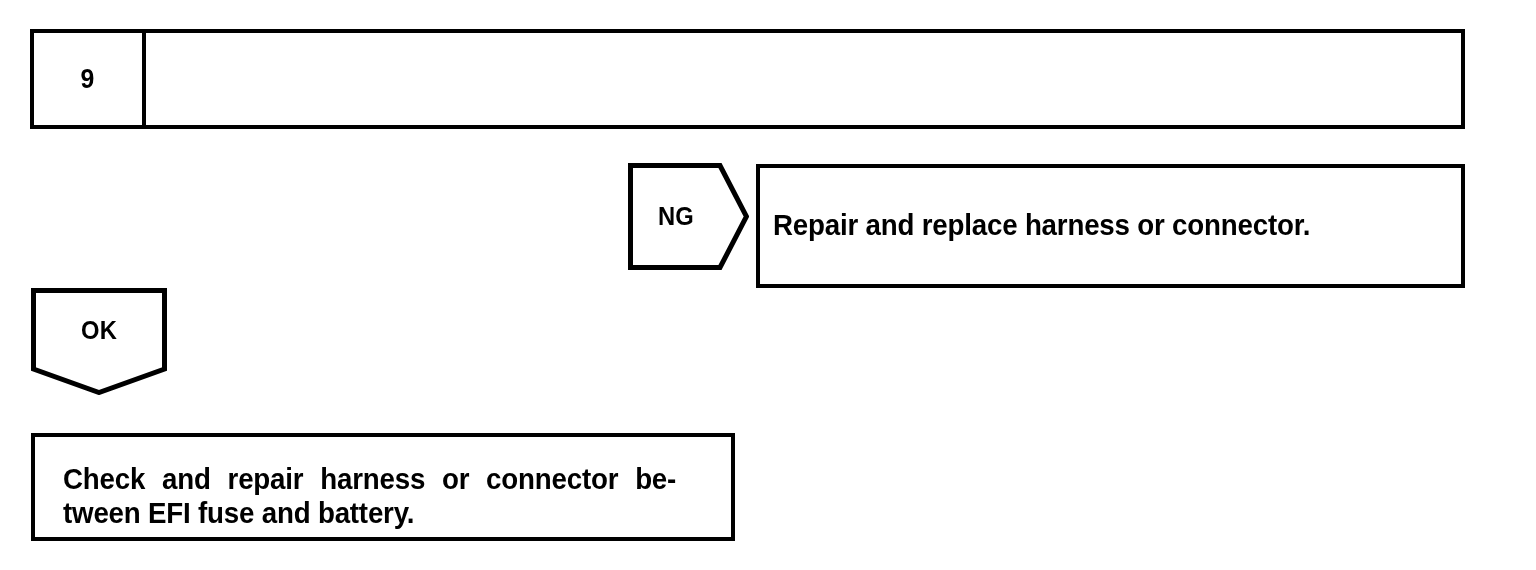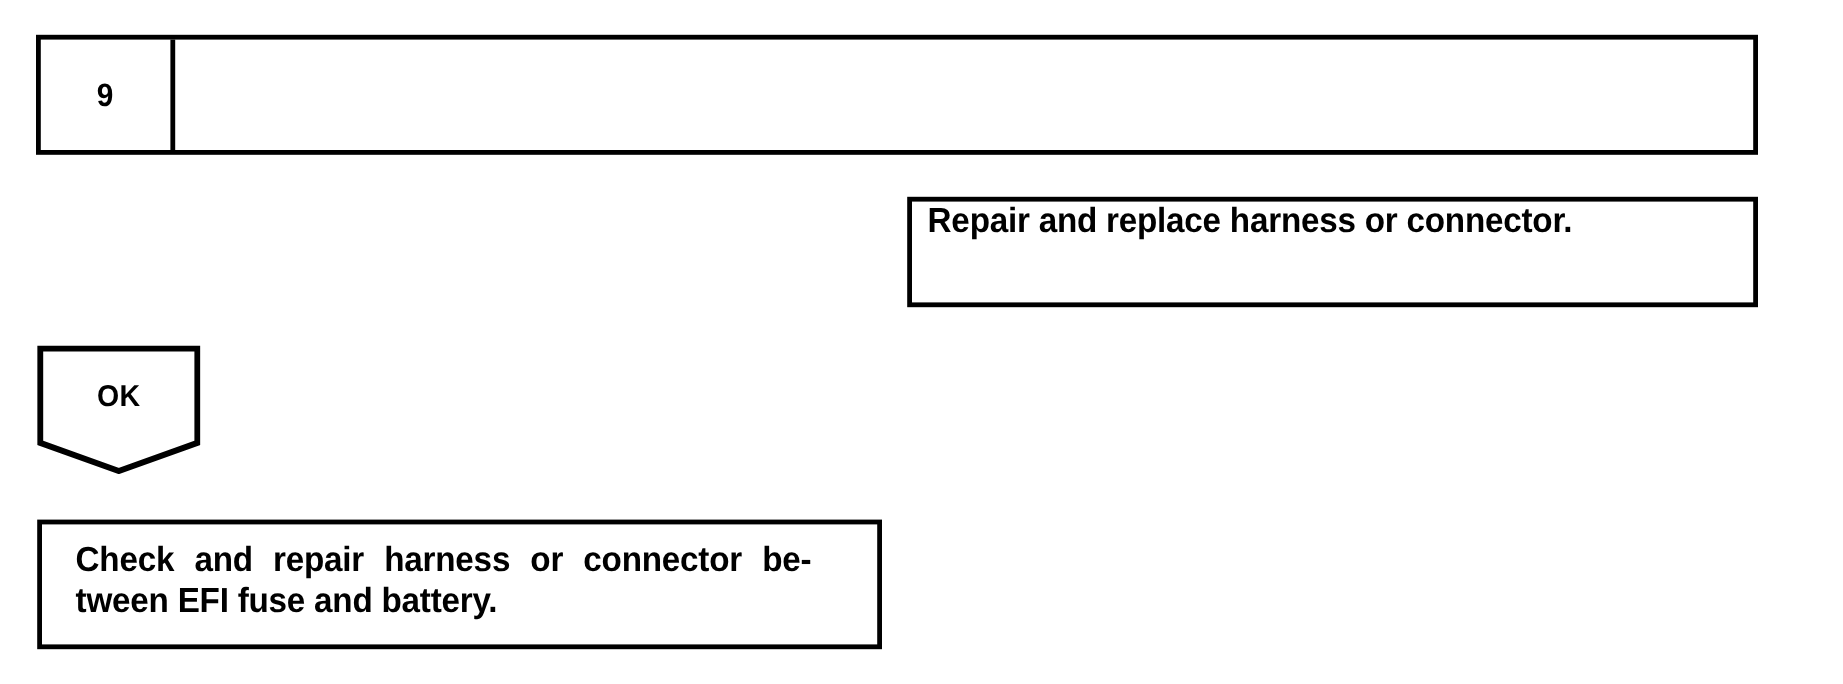--- a/index.html
+++ b/index.html
@@ -99,26 +99,26 @@
     font-weight: bold;
     letter-spacing: 0.3px;
     transform: scaleX(0.95);
   }
 
   .ng-box {
     position: absolute;
     left: 756px;
     top: 164px;
     width: 709px;
-    height: 92px;
+    height: 124px;
     border: 4px solid #000;
     box-sizing: border-box;
     background: #fff;
     display: flex;
-    align-items: flex-start;
+    align-items: center;
     padding-left: 13px;
   }
   .ng-box-text {
     font-size: 29px;
     font-weight: bold;
     line-height: 1.16;
     letter-spacing: -0.2px;
     transform: scaleX(0.955);
     transform-origin: left center;
   }
@@ -154,21 +154,21 @@
   
   .result-box {
     position: absolute;
     left: 31px;
     top: 433px;
     width: 704px;
     height: 108px;
     border: 4px solid #000;
     box-sizing: border-box;
     background: #fff;
-    padding: 14px 0 0 28px;
+    padding: 26px 0 0 28px;
   }
   .result-line {
     font-size: 29px;
     font-weight: bold;
     line-height: 1.16;
     letter-spacing: -0.2px;
     transform: scaleX(0.955);
     transform-origin: left top;
     white-space: nowrap;
   }
@@ -182,20 +182,26 @@
 <body>
 
 <div class="canvas">
 
   <div class="step-row">
     <div class="step-number-cell">
       <div class="step-number">9</div>
     </div>
   </div>
 
+  <div class="ng-tag">
+    <svg viewBox="0 0 121 107" xmlns="http://www.w3.org/2000/svg">
+      <polygon points="2.5,2.5 92,2.5 118.5,53.5 92,104.5 2.5,104.5" fill="#ffffff" stroke="#000000" stroke-width="5" stroke-linejoin="miter"></polygon>
+    </svg>
+    <div class="ng-label">NG</div>
+  </div>
 
   <div class="ng-box">
     <div class="ng-box-text">Repair and replace harness or connector.</div>
   </div>
 
   <div class="ok-tag">
     <svg viewBox="0 0 136 107" xmlns="http://www.w3.org/2000/svg">
       <polygon points="2.5,2.5 133.5,2.5 133.5,81 68,104.5 2.5,81" fill="#ffffff" stroke="#000000" stroke-width="5" stroke-linejoin="miter"></polygon>
     </svg>
     <div class="ok-label">OK</div>

